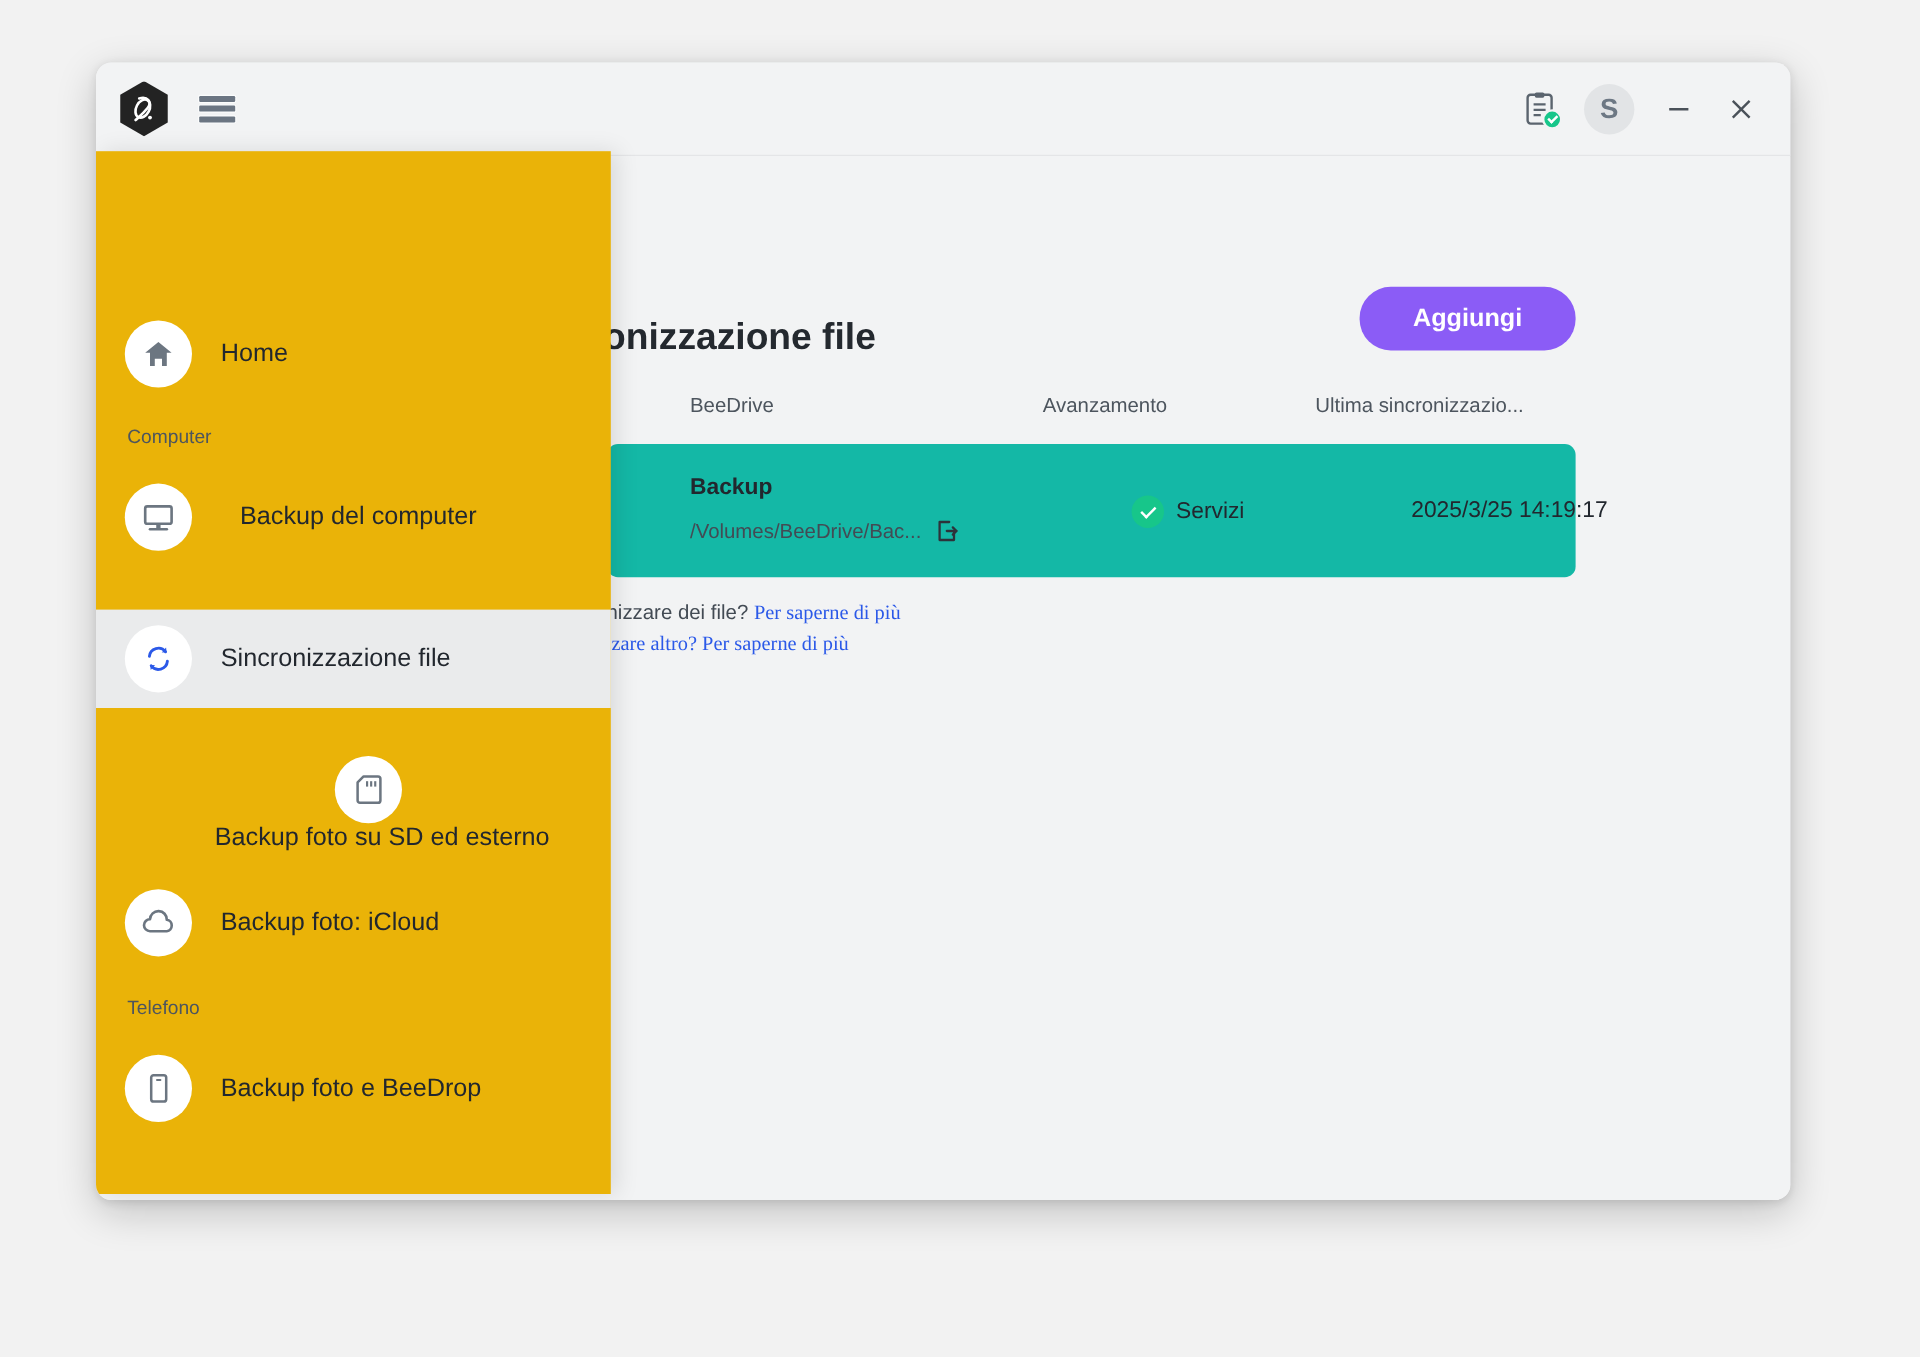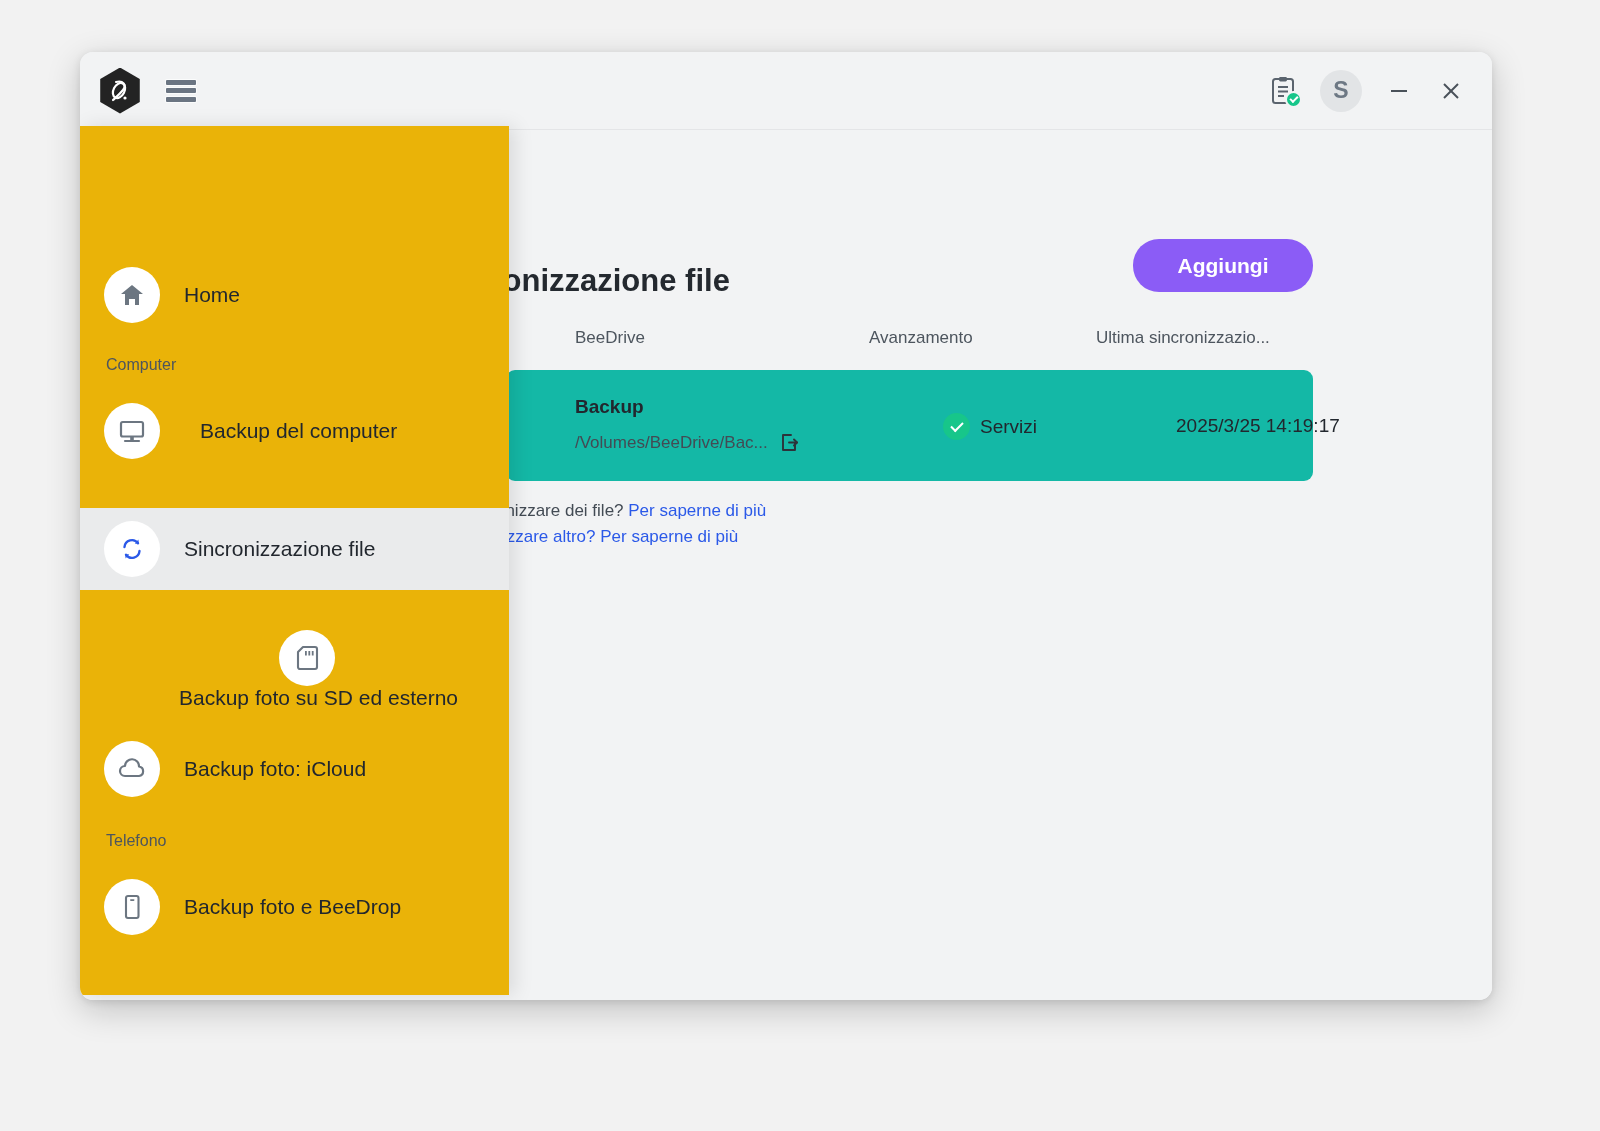--- a/index.html
+++ b/index.html
@@ -139,21 +139,21 @@
   .row-date {
     position: absolute; left: 670px; top: 45px;
     font-size: 19px; color: #22272e; white-space: nowrap; text-align: center;
   }
 
   .helpline {
     position: absolute; font-size: 17px; color: #434b54; white-space: nowrap;
   }
   .helpline.l1 { left: 330px; top: 370px; }
   .helpline.l2 { left: 330px; top: 396px; }
-  .helplink { color: #2b59e8; cursor: pointer; }
+  .helplink { color: #2b59e8; cursor: pointer; font-family: Liberation Serif, serif; }
 
   
   .sidebar {
     position: absolute; left: 0; top: 74px;
     width: 429px; height: calc(100% - 79px);
     background: #eab308;
     box-shadow: 6px 0 18px rgba(0,0,0,0.10);
     z-index: 5;
   }
   .side-item {

